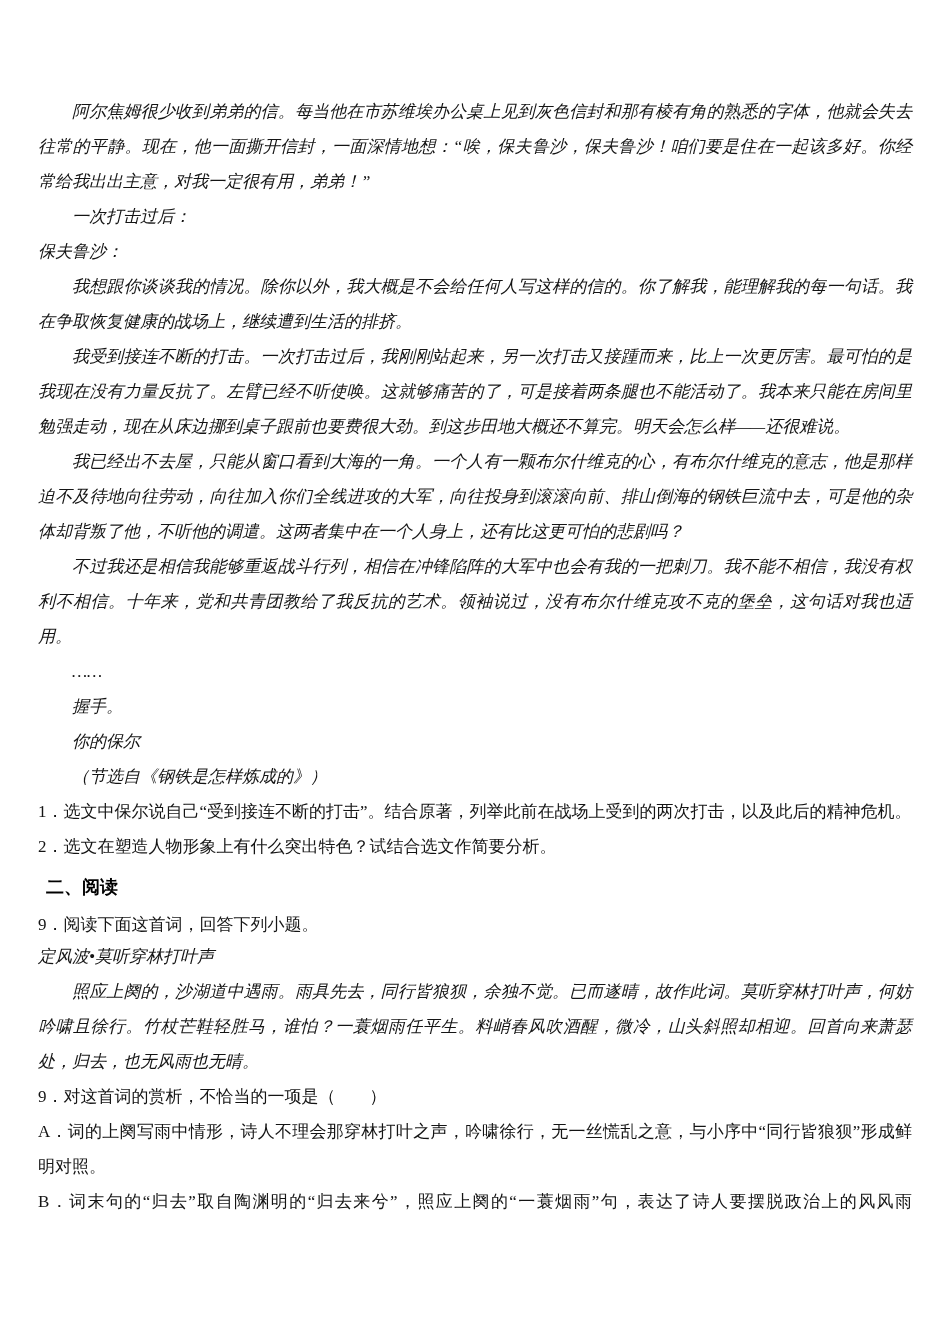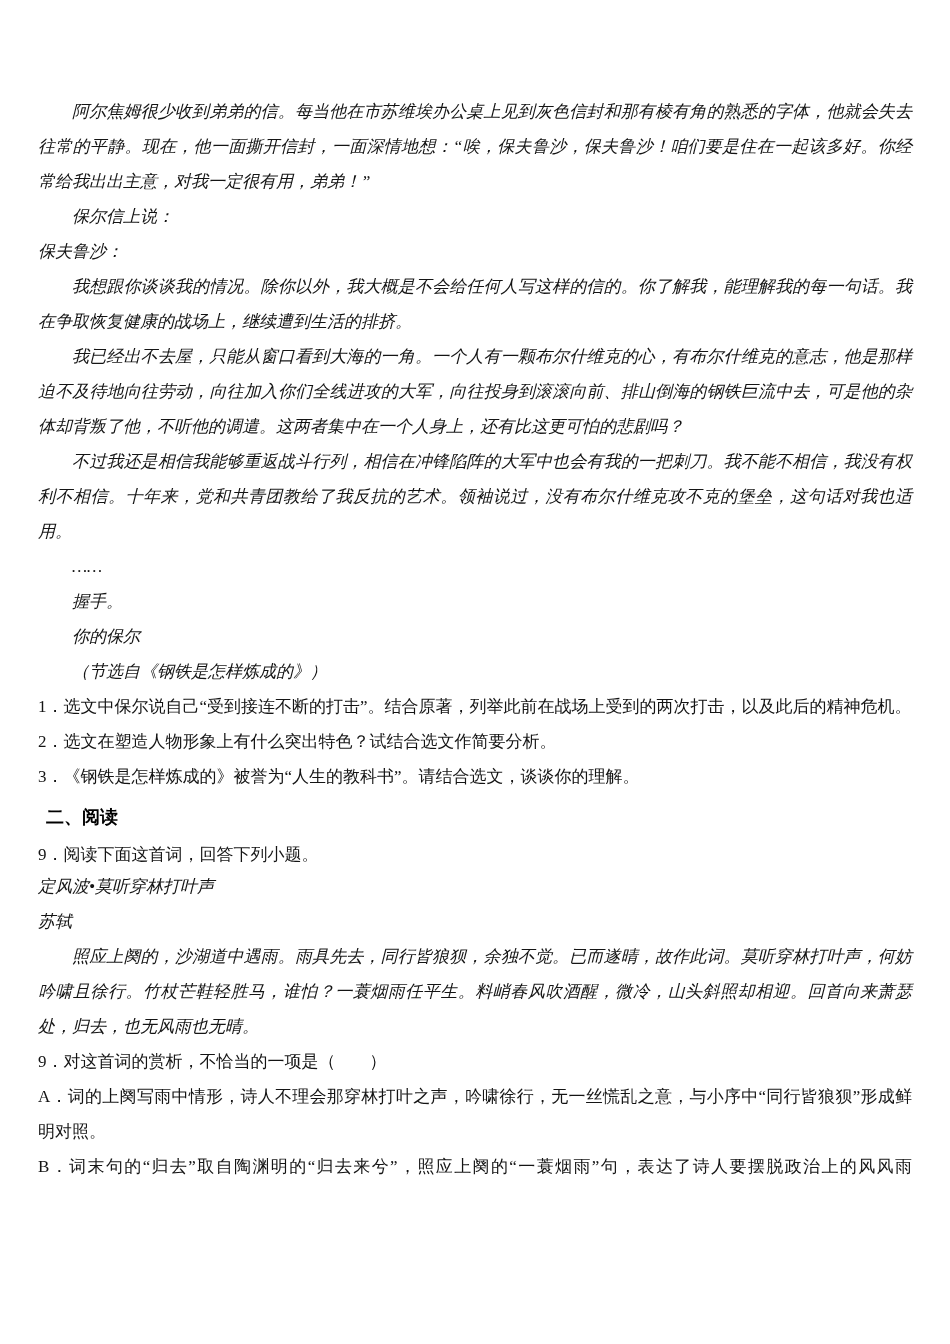--- a/index.html
+++ b/index.html
@@ -56,41 +56,40 @@
     text-align-last: justify;
   }
 </style>
 </head>
 <body>
 
 <div class="page">
 
   <section>
     <p class="para kai indent">阿尔焦姆很少收到弟弟的信。每当他在市苏维埃办公桌上见到灰色信封和那有棱有角的熟悉的字体，他就会失去往常的平静。现在，他一面撕开信封，一面深情地想：“唉，保夫鲁沙，保夫鲁沙！咱们要是住在一起该多好。你经常给我出出主意，对我一定很有用，弟弟！”</p>
-    <p class="para kai indent">保尔信上说：</p>
+    <p class="para kai indent">一次打击过后：</p>
     <p class="para kai">保夫鲁沙：</p>
     <p class="para kai indent">我想跟你谈谈我的情况。除你以外，我大概是不会给任何人写这样的信的。你了解我，能理解我的每一句话。我在争取恢复健康的战场上，继续遭到生活的排挤。</p>
+    <p class="para kai indent">我受到接连不断的打击。一次打击过后，我刚刚站起来，另一次打击又接踵而来，比上一次更厉害。最可怕的是我现在没有力量反抗了。左臂已经不听使唤。这就够痛苦的了，可是接着两条腿也不能活动了。我本来只能在房间里勉强走动，现在从床边挪到桌子跟前也要费很大劲。到这步田地大概还不算完。明天会怎么样——还很难说。</p>
     <p class="para kai indent">我已经出不去屋，只能从窗口看到大海的一角。一个人有一颗布尔什维克的心，有布尔什维克的意志，他是那样迫不及待地向往劳动，向往加入你们全线进攻的大军，向往投身到滚滚向前、排山倒海的钢铁巨流中去，可是他的杂体却背叛了他，不听他的调遣。这两者集中在一个人身上，还有比这更可怕的悲剧吗？</p>
     <p class="para kai indent">不过我还是相信我能够重返战斗行列，相信在冲锋陷阵的大军中也会有我的一把刺刀。我不能不相信，我没有权利不相信。十年来，党和共青团教给了我反抗的艺术。领袖说过，没有布尔什维克攻不克的堡垒，这句话对我也适用。</p>
     <p class="para kai indent">……</p>
     <p class="para kai indent">握手。</p>
     <p class="para kai indent">你的保尔</p>
     <p class="para kai indent">（节选自《钢铁是怎样炼成的》）</p>
 
     <p class="para question">1．选文中保尔说自己“受到接连不断的打击”。结合原著，列举此前在战场上受到的两次打击，以及此后的精神危机。</p>
     <p class="para question">2．选文在塑造人物形象上有什么突出特色？试结合选文作简要分析。</p>
-    <p class="para question">3．《钢铁是怎样炼成的》被誉为“人生的教科书”。请结合选文，谈谈你的理解。</p>
   </section>
 
   <section>
     <h2 class="section-heading">二、阅读</h2>
     <p class="para question intro-line">9．阅读下面这首词，回答下列小题。</p>
 
     <p class="para kai">定风波•莫听穿林打叶声</p>
-    <p class="para kai">苏轼</p>
     <p class="para kai indent">照应上阕的，沙湖道中遇雨。雨具先去，同行皆狼狈，余独不觉。已而遂晴，故作此词。莫听穿林打叶声，何妨吟啸且徐行。竹杖芒鞋轻胜马，谁怕？一蓑烟雨任平生。料峭春风吹酒醒，微冷，山头斜照却相迎。回首向来萧瑟处，归去，也无风雨也无晴。</p>
 
     <p class="para question">9．对这首词的赏析，不恰当的一项是（　　）</p>
     <p class="para question">A．词的上阕写雨中情形，诗人不理会那穿林打叶之声，吟啸徐行，无一丝慌乱之意，与小序中“同行皆狼狈”形成鲜明对照。</p>
     <p class="para question cut">B．词末句的“归去”取自陶渊明的“归去来兮”，照应上阕的“一蓑烟雨”句，表达了诗人要摆脱政治上的风风雨</p>
   </section>
 
 </div>
 
 </body></html>

